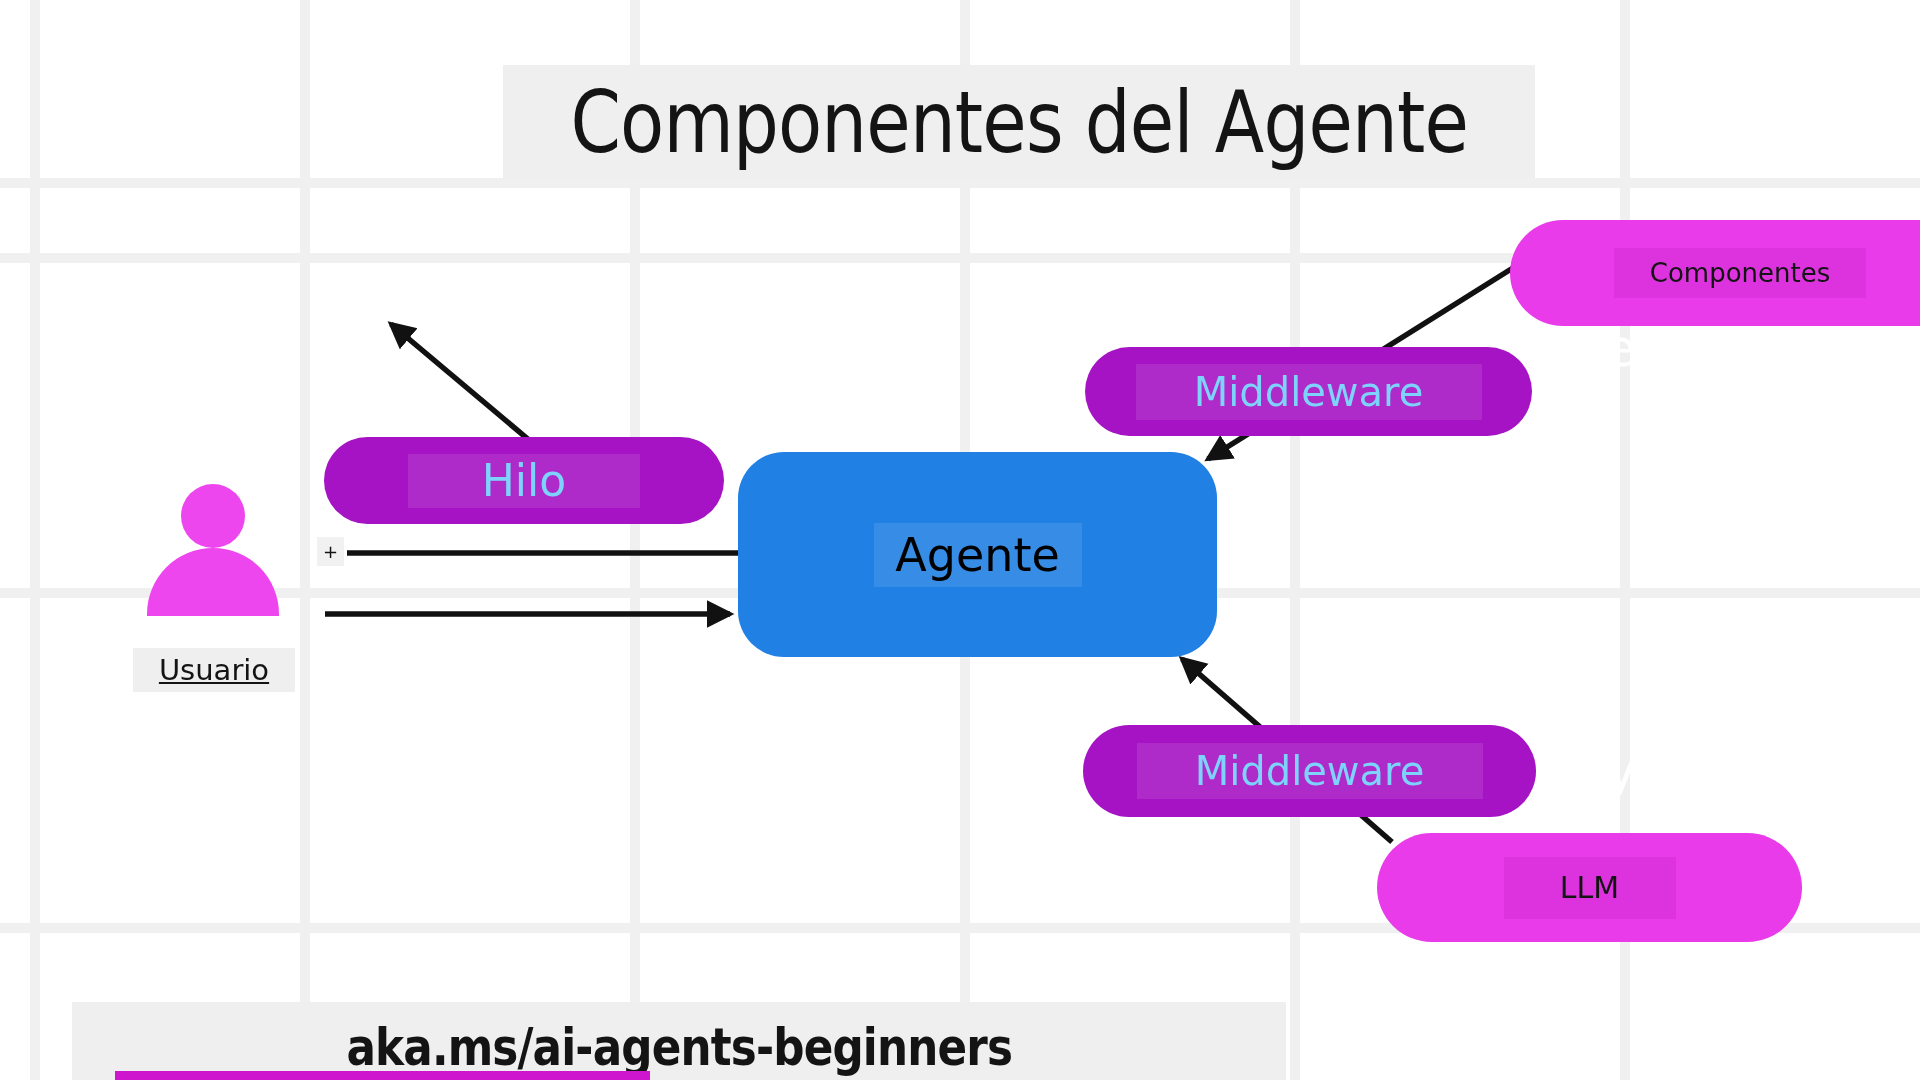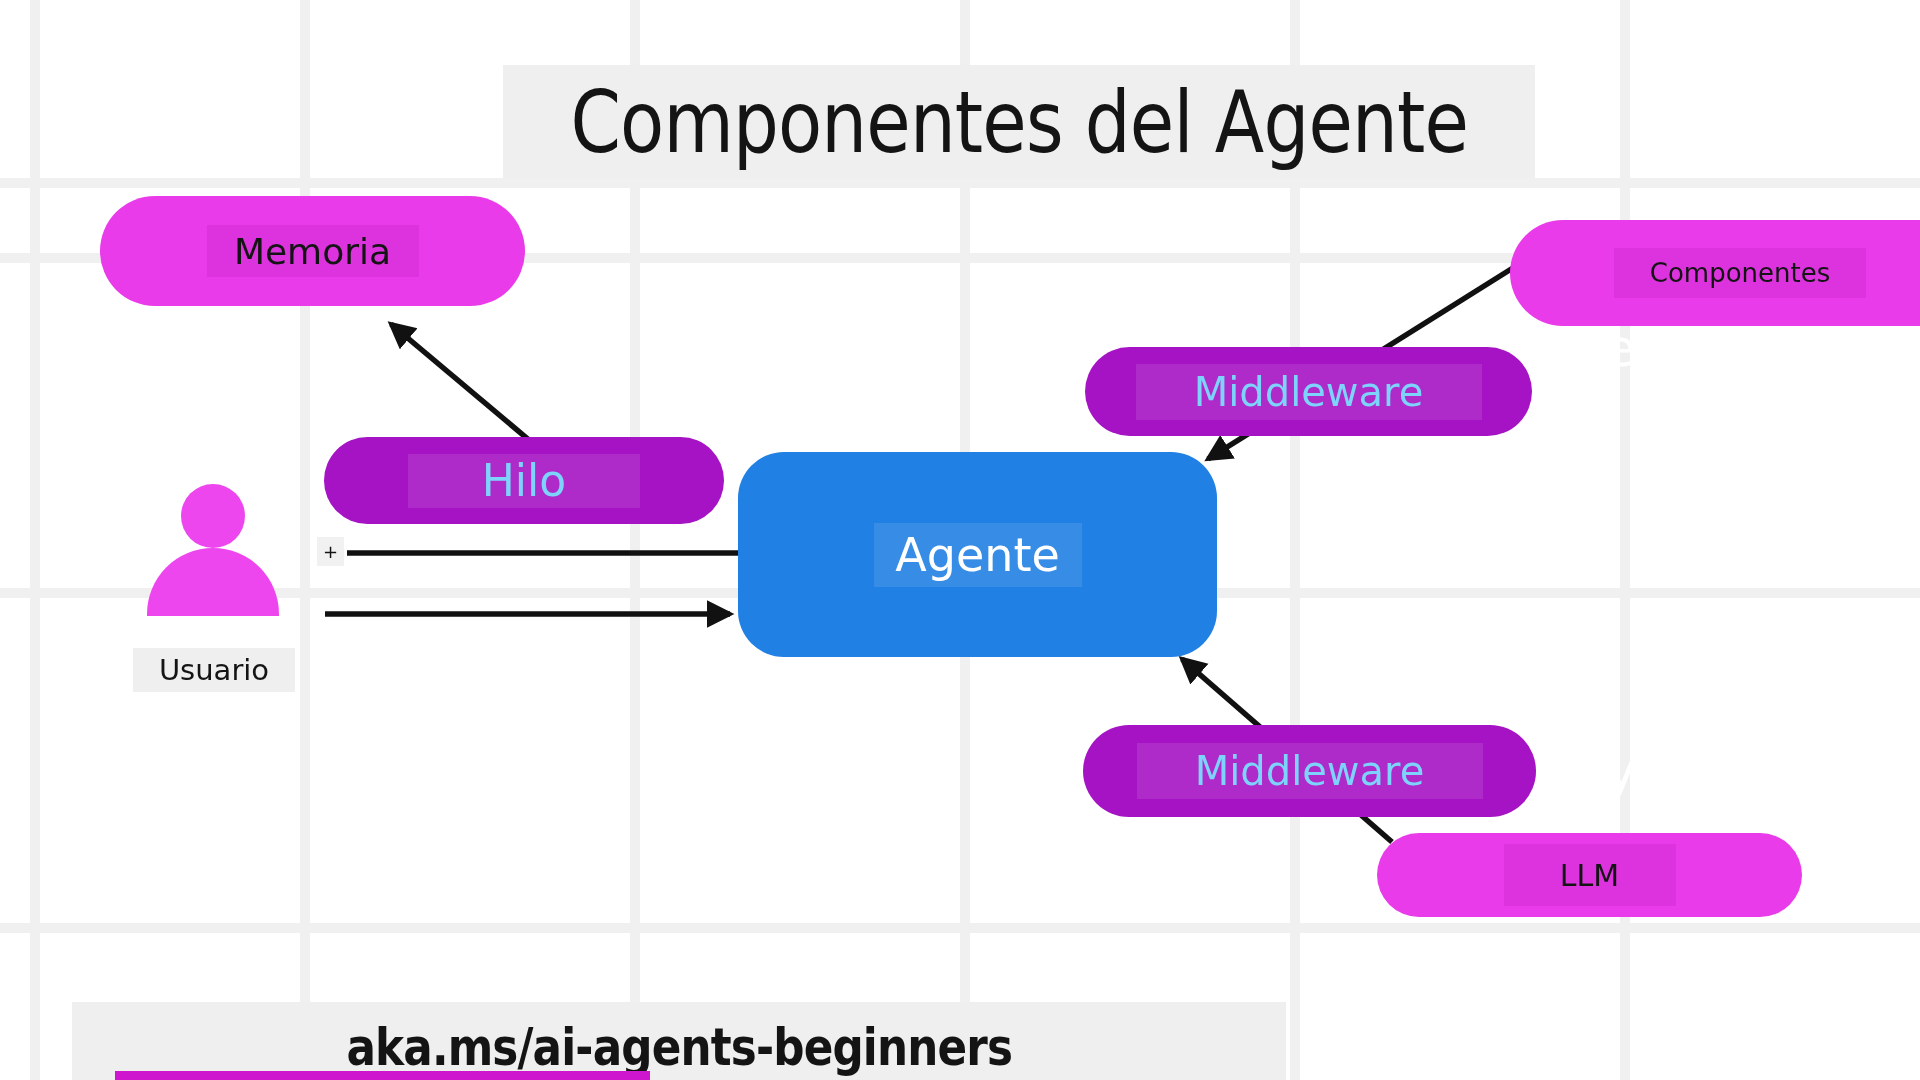--- a/index.html
+++ b/index.html
@@ -11,21 +11,21 @@
       repeating-linear-gradient(0deg,#f0f0f0 0 10px,transparent 10px 335px);
     background-position:300px 0,0 188px;
     font-family:"DejaVu Sans",sans-serif;
   }
   .layer{position:absolute;left:0;top:0;}
   #edges{z-index:1;}
   .node{position:absolute;z-index:2;display:flex;align-items:center;justify-content:center;}
   .pill{border-radius:999px;}
   .magenta{background:#e93be9;color:#141414;}
   .purple{background:#a513c4;color:#7dd3fc;}
-  .blue{background:#2180e4;color:#ffffff;border-radius:46px;text-align:right;}
+  .blue{background:#2180e4;color:#000000;border-radius:46px;text-align:right;}
   .label-hl{display:flex;align-items:center;justify-content:center;}
   .magenta .label-hl{background:rgba(150,0,160,0.13);}
   .purple .label-hl{background:rgba(255,255,255,0.10);}
   .blue .label-hl{background:rgba(255,255,255,0.10);}
   .panel{position:absolute;z-index:2;background:#efefef;display:flex;align-items:center;justify-content:center;color:#141414;}
   .condensed{display:inline-block;transform:scaleX(0.84);white-space:nowrap;letter-spacing:-1px;}
   
   #title-block{left:503px;top:65px;width:1032px;height:113px;font-size:86px;font-weight:500;align-items:center;}
   #footer-block{left:72px;top:963px;width:1214px;height:90px;font-size:52px;font-weight:700;margin-top:39px;}
   
@@ -34,27 +34,27 @@
   #node-herramientas{left:1510px;top:220px;width:460px;height:106px;}
   #node-herramientas .label-hl{width:252px;height:50px;font-size:26px;}
   #node-mw-top{left:1085px;top:347px;width:447px;height:89px;}
   #node-mw-top .label-hl{width:346px;height:56px;font-size:40px;}
   #node-hilo{left:324px;top:437px;width:400px;height:87px;}
   #node-hilo .label-hl{width:232px;height:54px;font-size:44px;}
   #node-agente{left:738px;top:452px;width:479px;height:205px;}
   #node-agente .label-hl{width:208px;height:64px;font-size:46px;}
   #node-mw-bottom{left:1083px;top:725px;width:453px;height:92px;}
   #node-mw-bottom .label-hl{width:346px;height:56px;font-size:40px;}
-  #node-llm{left:1377px;top:833px;width:425px;height:84px;}
+  #node-llm{left:1377px;top:833px;width:425px;height:109px;}
   #node-llm .label-hl{width:172px;height:62px;font-size:30px;}
   
   #user-icon{position:absolute;z-index:2;left:147px;top:484px;width:132px;height:132px;}
   #user-icon .head{position:absolute;left:34px;top:0;width:64px;height:64px;border-radius:50%;background:#ee46ee;}
   #user-icon .body{position:absolute;left:0;top:64px;width:132px;height:68px;border-radius:66px 66px 0 0;background:#ee46ee;}
-  #usuario-label{left:133px;top:648px;width:162px;height:44px;font-size:29px;}
+  #usuario-label{left:133px;top:648px;width:162px;height:44px;font-size:29px;text-decoration:underline;}
   
   #plus-badge{left:317px;top:537px;width:27px;height:29px;font-size:18px;background:#f1f1f1;}
   
   .ghost{position:absolute;z-index:2;color:#ffffff;font-size:52px;font-weight:500;}
   #ghost-e{left:1604px;top:318px;}
   #ghost-paren{left:1598px;top:382px;}
   #ghost-y{left:1606px;top:740px;}
   
   #bottom-strip{position:absolute;z-index:3;left:115px;top:1071px;width:535px;height:9px;background:#cf16cf;}
 </style>
@@ -73,23 +73,20 @@
     <line x1="1516" y1="266" x2="1208" y2="459" stroke="#111111" stroke-width="5.5" marker-end="url(#ah)"></line>
     <line x1="347" y1="553" x2="742" y2="553" stroke="#111111" stroke-width="5.5"></line>
     <line x1="325" y1="614" x2="730" y2="614" stroke="#111111" stroke-width="5.5" marker-end="url(#ah)"></line>
     <line x1="1392" y1="842" x2="1182" y2="659" stroke="#111111" stroke-width="5.5" marker-end="url(#ah)"></line>
   </svg>
 
   <div id="title-block" class="panel">
     <span class="condensed">Componentes del Agente</span>
   </div>
 
-  <div id="node-memoria" class="node pill magenta">
-    <span class="label-hl">Memoria</span>
-  </div>
 
   <div id="node-herramientas" class="node pill magenta">
     <span class="label-hl">Componentes</span>
   </div>
 
   <div id="node-mw-top" class="node pill purple">
     <span class="label-hl">Middleware</span>
   </div>
 
   <div id="node-hilo" class="node pill purple">

